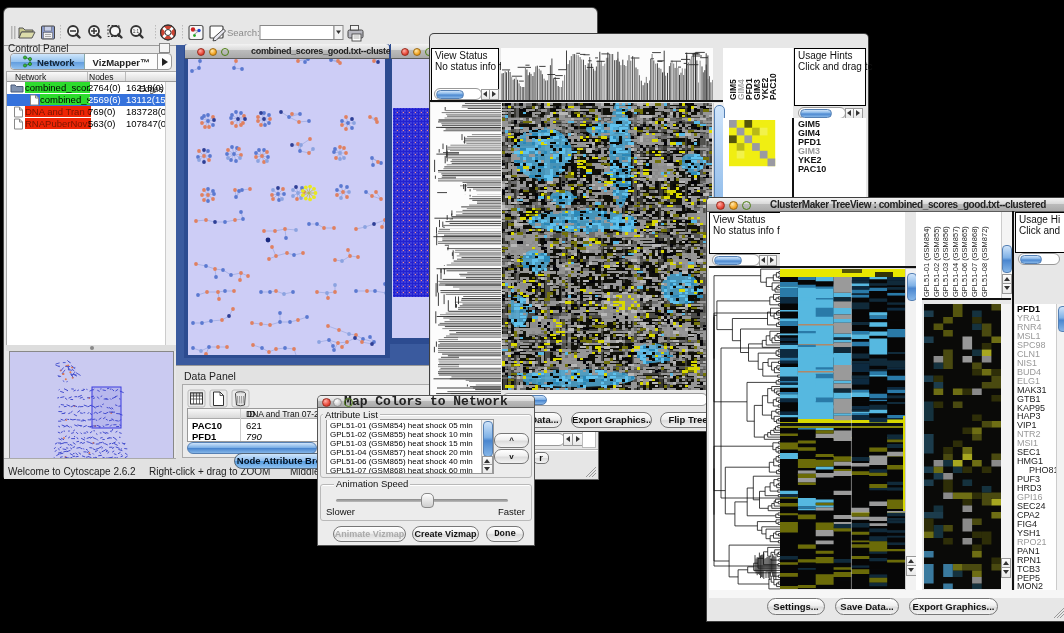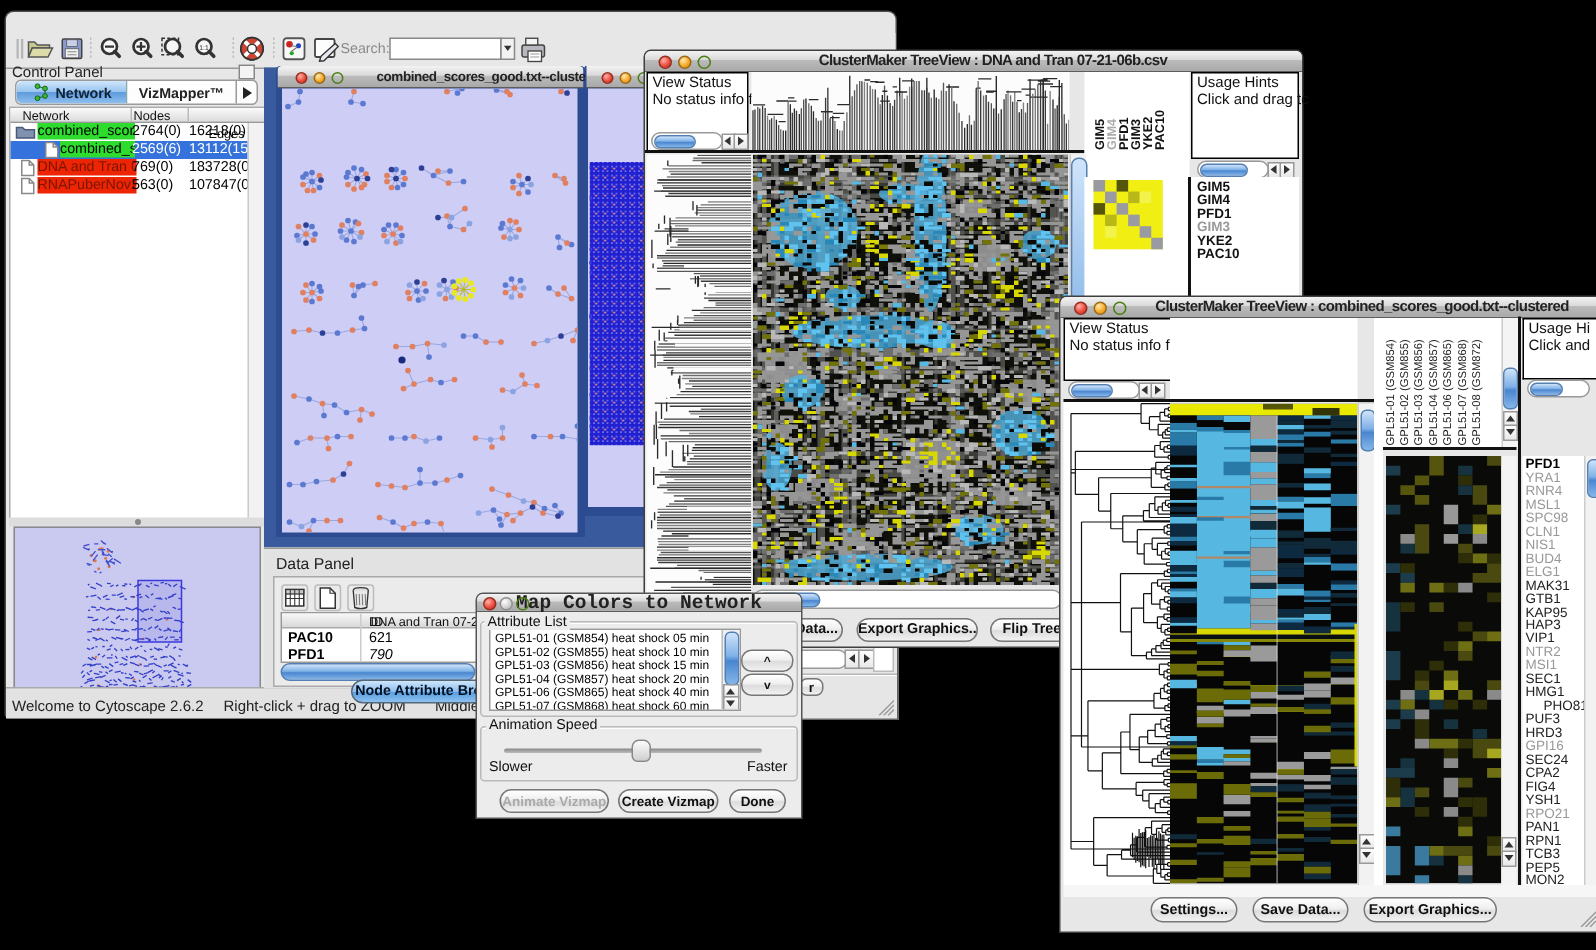--- a/index.html
+++ b/index.html
@@ -584,26 +584,20 @@
   <div class="abs" style="left:0px;top:20px;width:77px;height:1px;background:#b5b5b5;border-bottom:1px solid #fff;"></div>
   <div class="btn" style="left:12px;top:23px;width:14px;height:10px;font-size:9px;line-height:10px;border-radius:5px;">r</div>
   <svg width="12" height="12" viewBox="0 0 12 12" style="position:absolute;left:63px;top:36px;">
       <line x1="2" y1="12" x2="12" y2="2" stroke="#999" stroke-width="1"></line>
       <line x1="5" y1="12" x2="12" y2="5" stroke="#999" stroke-width="1"></line>
       <line x1="8" y1="12" x2="12" y2="8" stroke="#999" stroke-width="1"></line>
     </svg>
 </div>
 
 <div class="abs" style="left:430px;top:34px;width:438px;height:397px;background:#e7e7e7;border-radius:4px 4px 0 0;box-shadow:0 0 0 1px #3f3f3f;">
-  <div class="abs tbar" style="left:0;top:0;width:438px;height:13px;border-radius:4px 4px 0 0;">
-    <div class="tl red" style="left:9px;top:3px;"></div>
-    <div class="tl org" style="left:22px;top:3px;"></div>
-    <div class="tl grn" style="left:35px;top:3px;"></div>
-    <div class="ttext" style="font-size:10px;line-height:13px;letter-spacing:-0.4px;padding-left:26px;">ClusterMaker TreeView : DNA and Tran 07-21-06b.csv</div>
-  </div>
 
   <div class="wbox" style="left:1px;top:14px;width:66px;height:52px;font-size:10px;">
     <div style="position:absolute;left:3px;top:1px;">View Status</div>
     <div style="position:absolute;left:3px;top:12px;white-space:nowrap;">No status info f</div>
   </div>
   <div class="scrw" style="left:4px;top:54px;width:46px;height:10px;">
       <div class="pill" style="left:1px;top:1px;width:26px;height:7px;"></div>
     </div>
   <div class="sqb" style="left:51px;top:55px;width:8px;height:9px;">
       <span style="position:absolute;left:1px;top:1px;width:0;height:0;border-right:4px solid #333;border-top:3px solid transparent;border-bottom:3px solid transparent;"></span>
@@ -1005,22 +999,22 @@
       <div class="sqb" style="left:0px;top:36px;width:9px;height:8px;">
           <span style="position:absolute;left:1px;top:2px;width:0;height:0;border-bottom:4px solid #333;border-left:3px solid transparent;border-right:3px solid transparent;"></span>
         </div>
       <div class="sqb" style="left:0px;top:44px;width:9px;height:8px;">
           <span style="position:absolute;left:1px;top:2px;width:0;height:0;border-top:4px solid #333;border-left:3px solid transparent;border-right:3px solid transparent;"></span>
         </div>
     </div>
   </div>
   <div class="btn" style="left:176px;top:37px;width:33px;height:13px;font-size:8px;line-height:13px;border-radius:7px;">^</div>
   <div class="btn" style="left:176px;top:53px;width:33px;height:13px;font-size:8px;line-height:13px;border-radius:7px;">v</div>
-  <div class="abs" style="left:6px;top:82px;font-size:9.5px;color:#111;background:#ececec;padding:0 2px;z-index:2;">Animation Speed</div>
+  <div class="abs" style="left:16px;top:82px;font-size:9.5px;color:#111;background:#ececec;padding:0 2px;z-index:2;">Animation Speed</div>
   <div class="etch" style="left:2px;top:88px;width:210px;height:35px;"></div>
   <div class="abs" style="left:18px;top:103px;width:172px;height:3px;background:linear-gradient(#888,#bbb);border-radius:2px;"></div>
   <div class="abs" style="left:103px;top:97px;width:11px;height:13px;background:linear-gradient(#fdfdfd,#cfcfcf);border:1px solid #888;border-radius:5px 5px 4px 4px;"></div>
   <div class="abs" style="left:8px;top:110px;font-size:9.5px;color:#111;">Slower</div>
   <div class="abs" style="left:180px;top:110px;font-size:9.5px;color:#111;">Faster</div>
   <div class="btn" style="left:15px;top:130px;width:71px;height:14px;font-size:9px;line-height:14px;color:#aaa;">Animate Vizmap</div>
   <div class="btn" style="left:94px;top:130px;width:65px;height:14px;font-size:9px;line-height:14px;">Create Vizmap</div>
-  <div class="btn" style="left:168px;top:130px;width:36px;height:14px;font-size:9px;line-height:14px;">Done</div>
+  <div class="btn" style="left:168px;top:130px;width:36px;height:14px;font-size:9px;line-height:14px;font-family:Liberation Mono, monospace;">Done</div>
 </div>
 
 </body></html>

